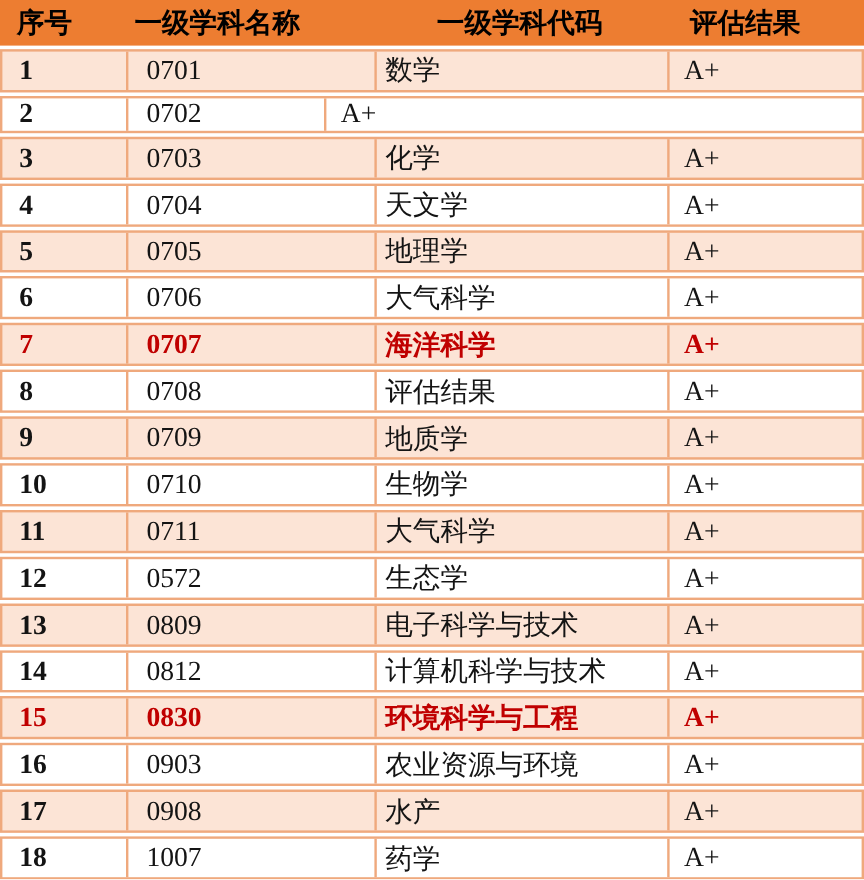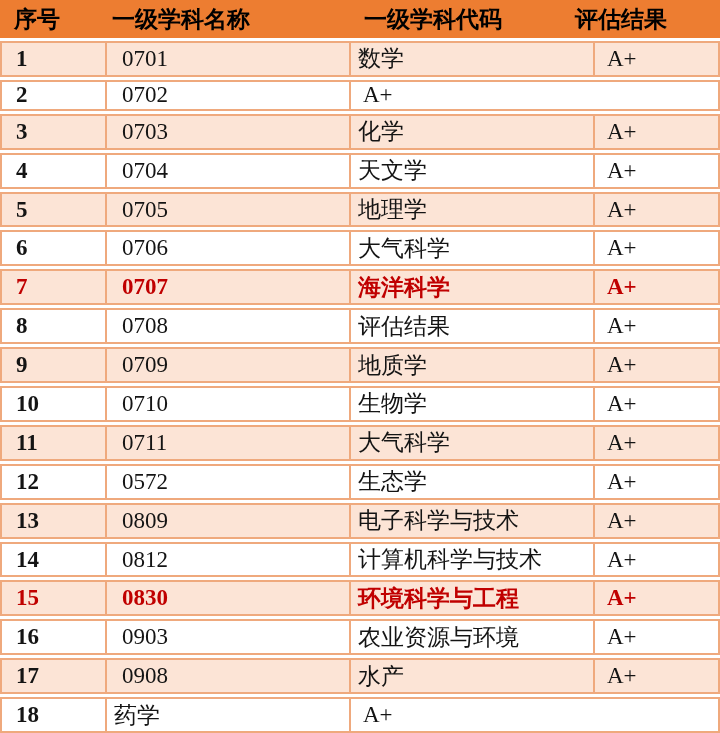--- a/index.html
+++ b/index.html
@@ -40,22 +40,22 @@
   .row.hl  { color: #C00000; font-weight: bold; }
   .row.hl .cell { font-weight: bold; }
   .cell {
     display: flex;
     align-items: center;
     box-sizing: border-box;
     white-space: nowrap;
     overflow: hidden;
   }
   .row .c1 { width: 103px; padding-left: 14px; font-weight: bold; }
-  .row .c2 { width: 244px; padding-left: 15px; border-left: 2px solid #EFA97D; }
-  .row .c3 { width: 244px; padding-left: 7px;  border-left: 2px solid #EFA97D; }
+  .row .c2 { width: 165px; padding-left: 15px; border-left: 2px solid #EFA97D; }
+  .row .c3 { width: 244px; padding-left: 7px;  border-left: 2px solid #EFA97D; margin-left: 42px; }
   .row .c4 { flex: 1;      padding-left: 12px; border-left: 2px solid #EFA97D; }
   .hrow .c1 { width: 105px; padding-left: 14px; }
   .hrow .c2 { width: 208px; padding-left: 15px; }
   .hrow .c3 { width: 244px; padding-left: 7px; }
   .hrow .c4 { flex: 1;      padding-left: 18px; }
 </style>
 </head>
 <body>
 
 <div class="tbl">
@@ -179,16 +179,17 @@
 
   <div class="row alt">
     <div class="cell c1">17</div>
     <div class="cell c2">0908</div>
     <div class="cell c3">水产</div>
     <div class="cell c4">A+</div>
   </div>
 
   <div class="row">
     <div class="cell c1">18</div>
+    <div class="cell c2">1007</div>
     <div class="cell c3">药学</div>
     <div class="cell c4">A+</div>
   </div>
 </div>
 
 </body></html>

